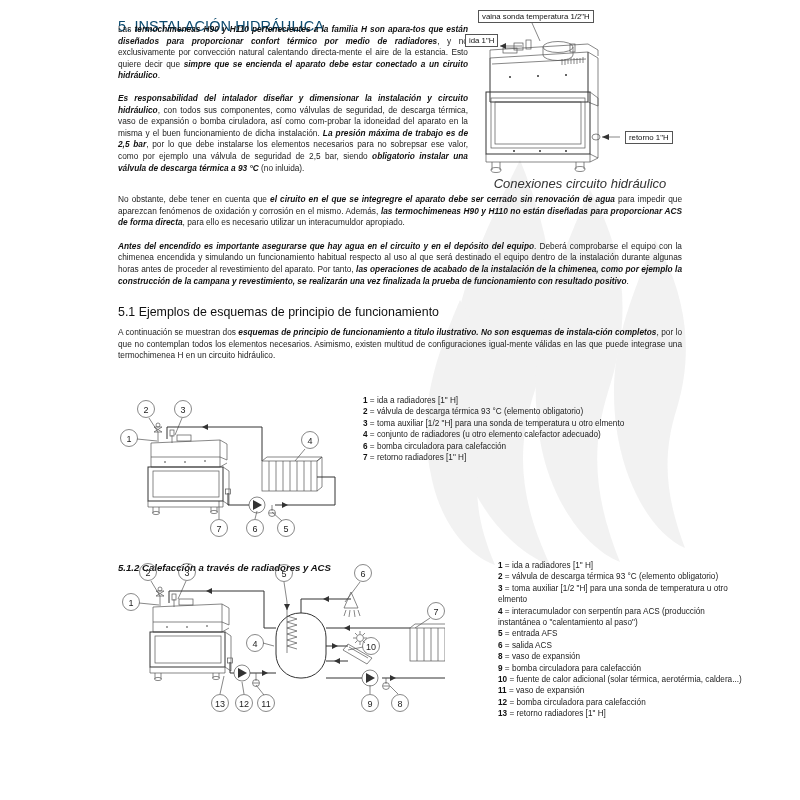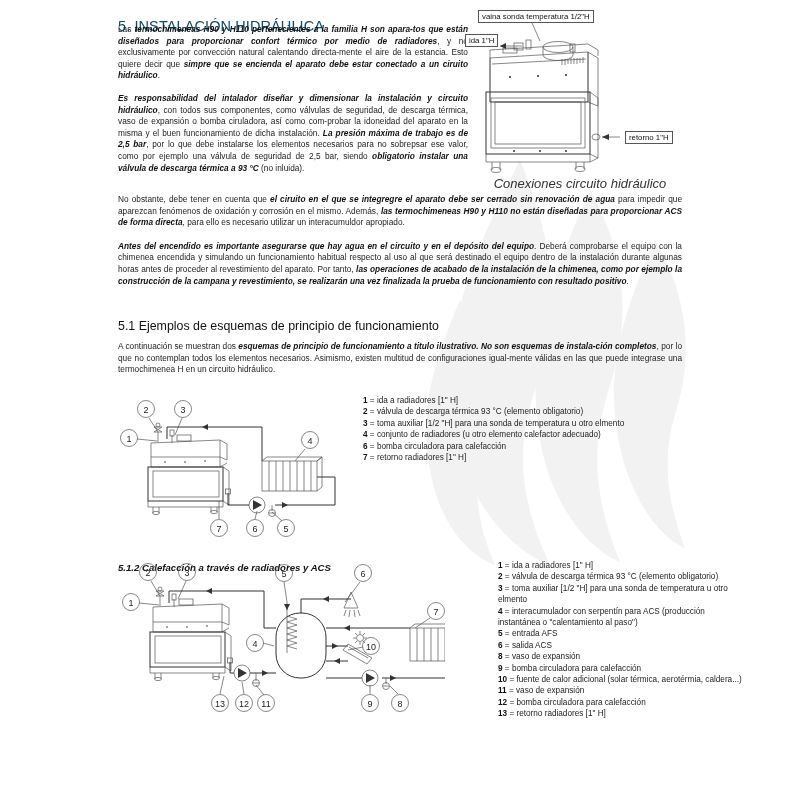--- a/index.html
+++ b/index.html
@@ -33,21 +33,21 @@
   h1.doc-title {
     font-size: 14.5px;
     font-weight: normal;
     letter-spacing: .1px;
     margin: 16px 0 7px 0;
     color: #0c4a6e;
   }
   h2.sub-title {
     font-size: 12.4px;
     font-weight: normal;
-    margin: 16px 0 8px 0;
+    margin: 2px 0 8px 0;
     color: #111;
   }
   h3.sub-sub-title {
     font-size: 9.6px;
     font-weight: bold;
     font-style: italic;
     margin: 0 0 4px 0;
     color: #111;
   }
   p.body {

